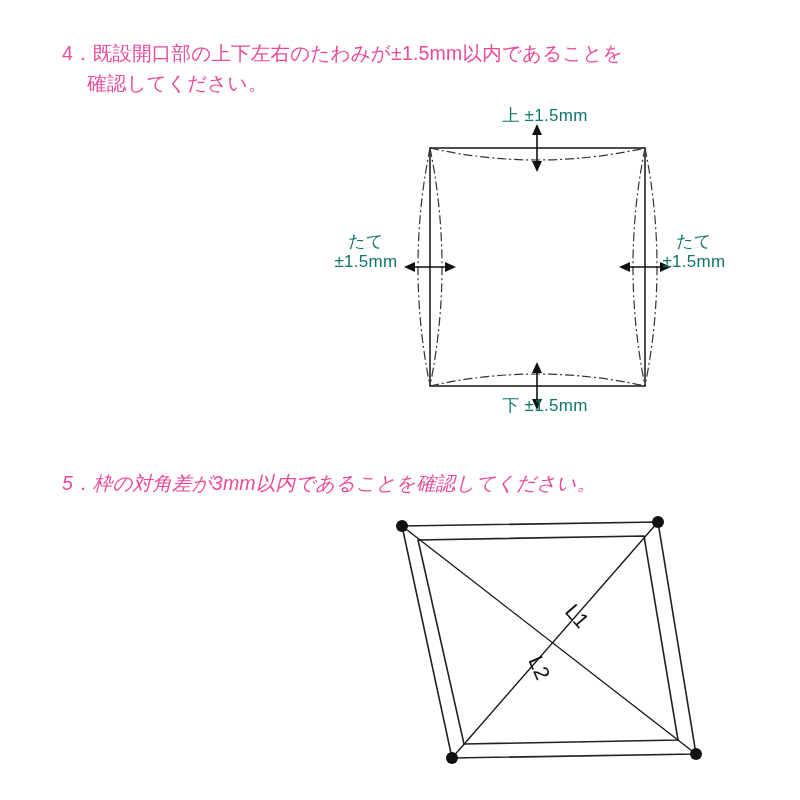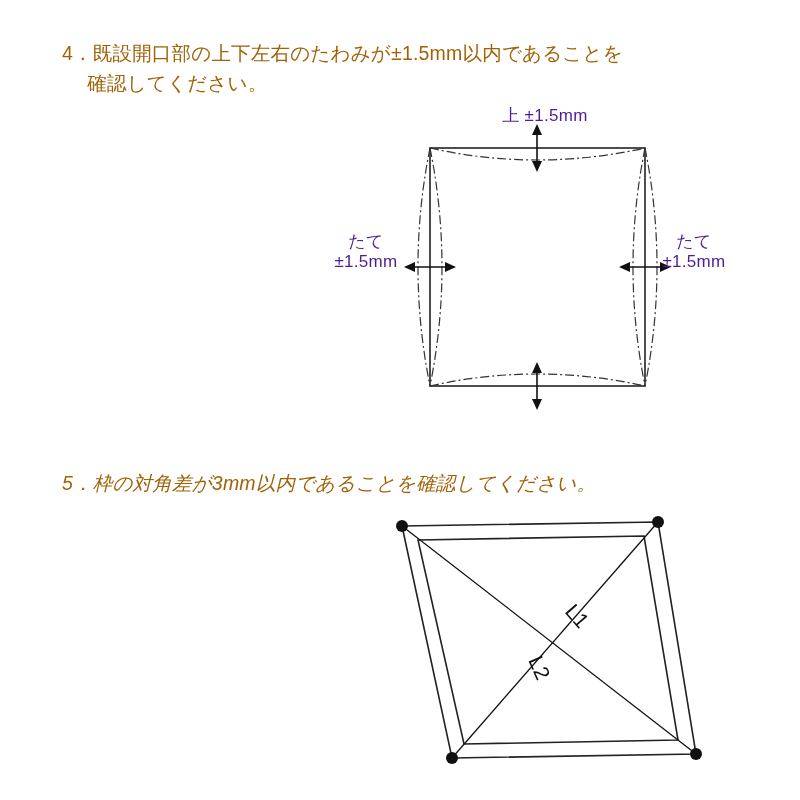--- a/index.html
+++ b/index.html
@@ -23,21 +23,21 @@
     height: 800px;
     background: #ffffff;
   }
 
   
   .instruction {
     position: absolute;
     font-size: 19.5px;
     line-height: 1.55;
     letter-spacing: 0.2px;
-    color: #a16207;
+    color: #ec4899;
     white-space: pre-line;
     font-family: "Liberation Sans", sans-serif;
   }
   #item4-text {
     left: 62px;
     top: 38px;
     width: 690px;
   }
   #item5-text {
     left: 62px;
@@ -59,21 +59,21 @@
     left: 360px;
     top: 500px;
     width: 380px;
     height: 290px;
   }
 
   .fig-label {
     position: absolute;
     font-size: 17px;
     letter-spacing: 0.3px;
-    color: #4c1d95;
+    color: #0f766e;
     font-family: "Liberation Sans", sans-serif;
     white-space: pre-line;
     text-align: center;
     line-height: 1.15;
   }
   #lbl-top   { left: 150px; top: 2px;  width: 150px; }
   #lbl-bottom{ left: 150px; top: 292px; width: 150px; }
   #lbl-left  { left: 2px;  top: 128px; width: 88px; text-align: center; }
   #lbl-right { left: 330px; top: 128px; width: 88px; text-align: center; }
 
@@ -84,20 +84,21 @@
 
 <div class="page">
 
   <div class="instruction" id="item4-text">4．既設開口部の上下左右のたわみが±1.5mm以内であることを
 　 確認してください。</div>
 
   <div id="figure1">
 
     <div class="fig-label" id="lbl-top">上 ±1.5mm</div>
 
+    <div class="fig-label" id="lbl-bottom">下 ±1.5mm</div>
 
     <div class="fig-label" id="lbl-left">たて
 ±1.5mm</div>
 
     <div class="fig-label" id="lbl-right">たて
 ±1.5mm</div>
 
     <svg width="420" height="330" viewBox="0 0 420 330">
 
       <rect x="110" y="44" width="215" height="238" fill="none" stroke="#222" stroke-width="1.6"></rect>

